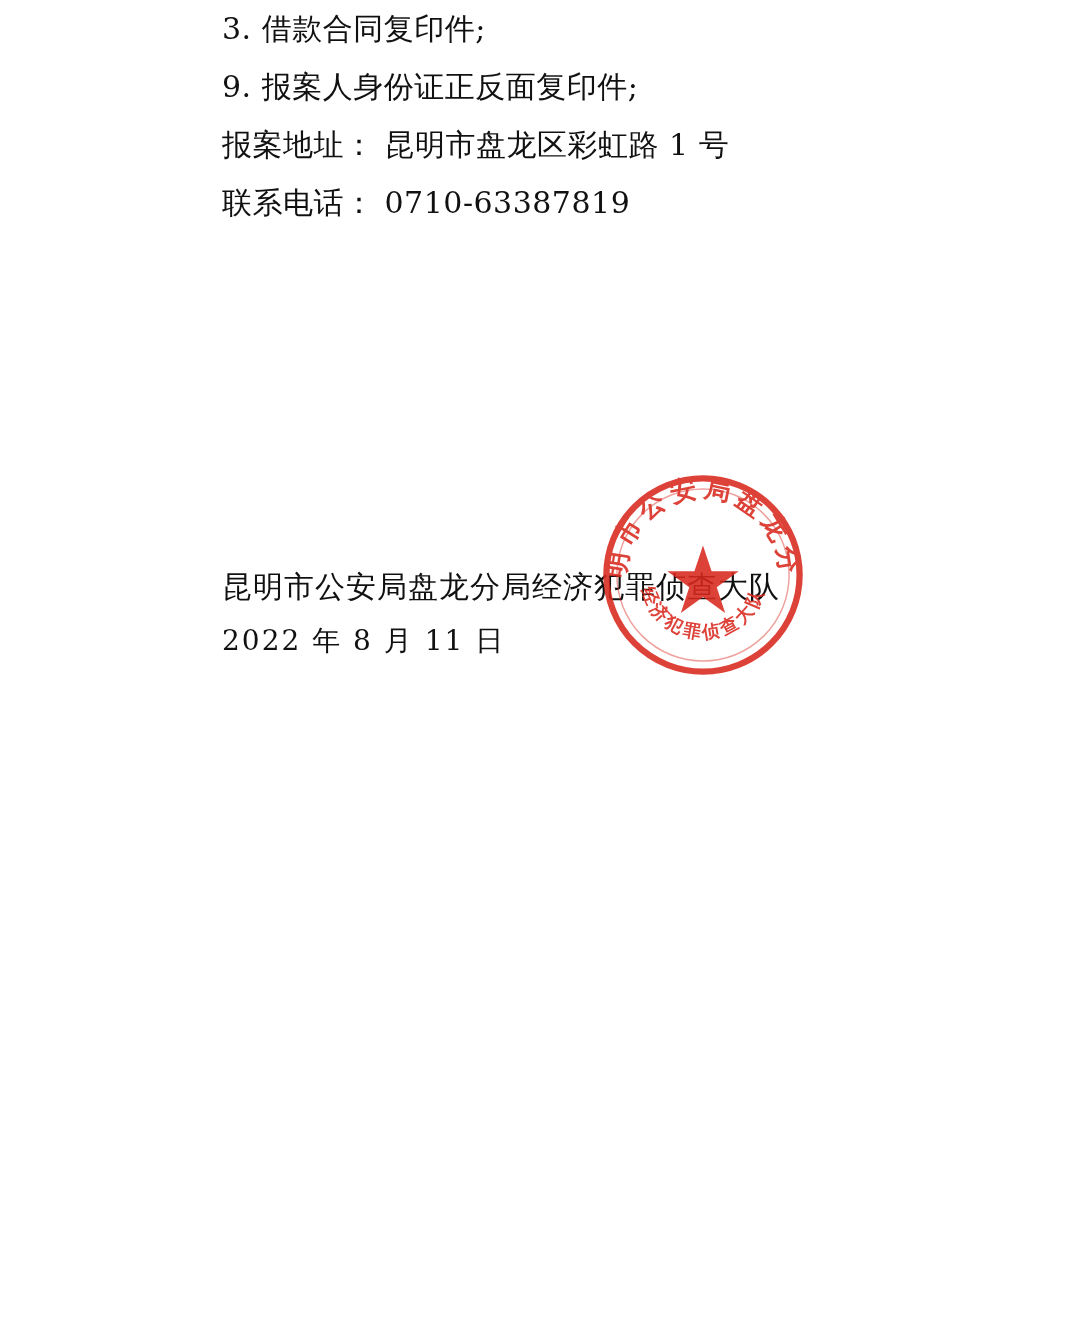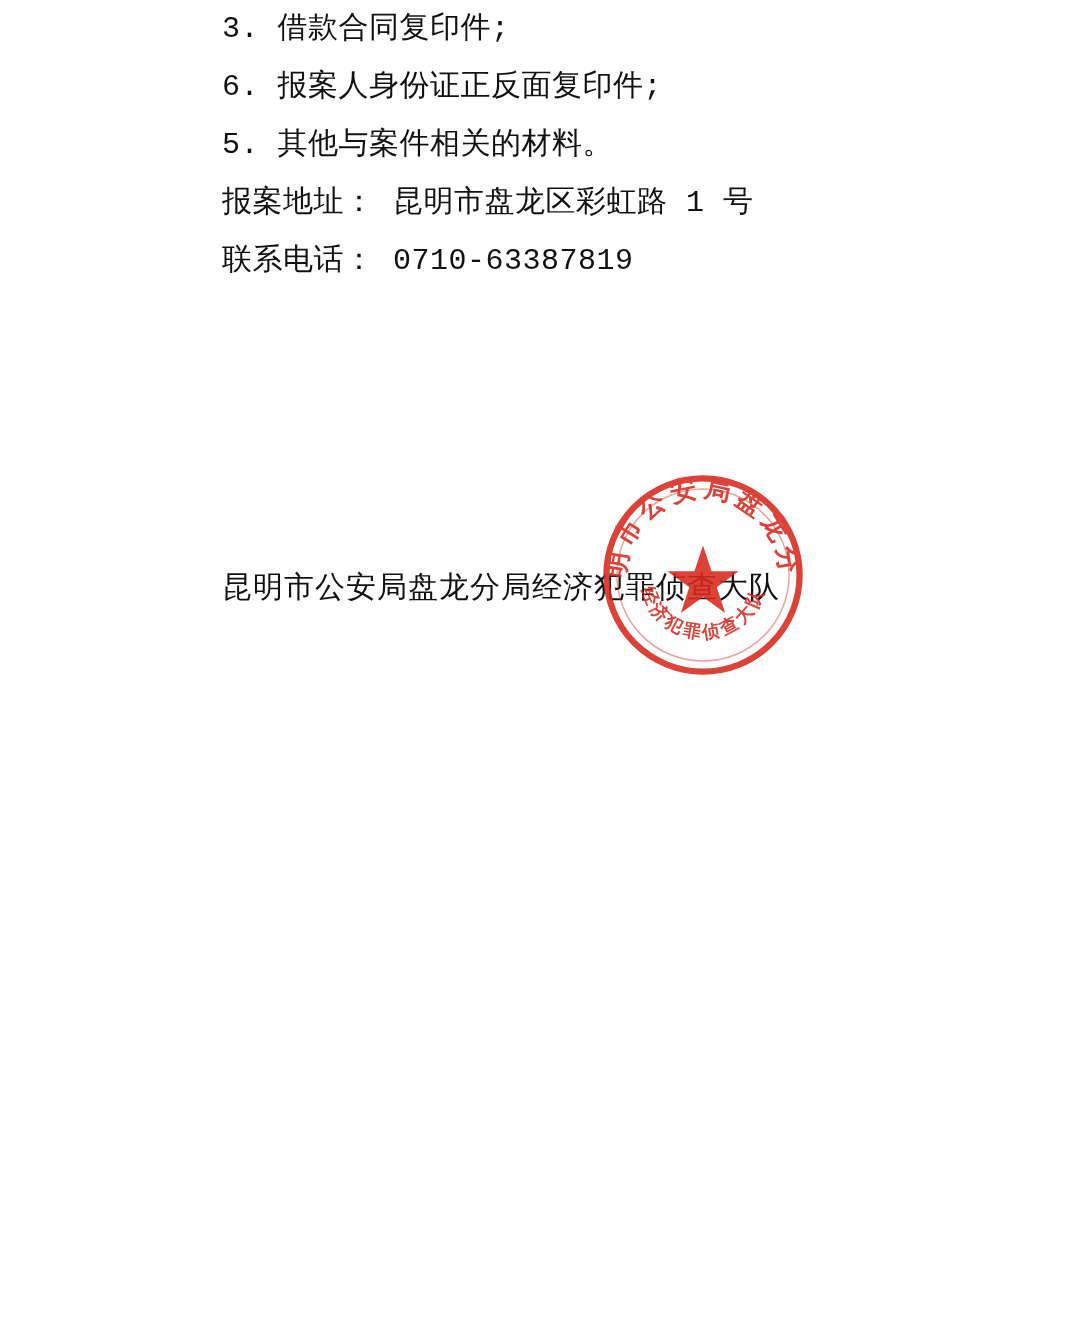--- a/index.html
+++ b/index.html
@@ -19,21 +19,20 @@
   .page {
     position: absolute;
     inset: 0;
   }
 
   .body-text {
     position: absolute;
     left: 222px;
     top: 0;
     width: 760px;
-    font-family: Liberation Mono, monospace;
   }
 
   .line {
     font-size: 30px;
     line-height: 58px;
     letter-spacing: 0.5px;
     white-space: pre;
     color: #111;
   }
 
@@ -80,28 +79,28 @@
     fill: #d9281e;
   }
 </style>
 </head>
 <body>
 
 <div class="page">
 
   <div class="body-text">
     <div class="line">3. 借款合同复印件;</div>
-    <div class="line">6. 报案人身份证正反面复印件;</div>
-    <div class="line">5. 其他与案件相关的材料。</div>
+    <div class="line">9. 报案人身份证正反面复印件;</div>
     <div class="line">报案地址： 昆明市盘龙区彩虹路 1 号</div>
     <div class="line">联系电话： 0710-63387819</div>
   </div>
 
   <div class="signature-block">
     <div class="sig-org">昆明市公安局盘龙分局经济犯罪侦查大队</div>
+    <div class="sig-date">2022 年 8 月 11 日</div>
   </div>
 
   <div class="seal">
     <svg viewBox="0 0 200 200" xmlns="http://www.w3.org/2000/svg" aria-hidden="true">
       <defs>
         <path id="arcTop" d="M 26,100 A 74,74 0 0 1 174,100"></path>
         <path id="arcBottom" d="M 40,100 A 60,60 0 0 0 160,100"></path>
       </defs>
       <circle cx="100" cy="100" r="92" fill="none" stroke="#d9281e" stroke-width="6"></circle>
       <circle cx="100" cy="100" r="82" fill="none" stroke="#d9281e" stroke-width="1.4" opacity="0.5"></circle>

